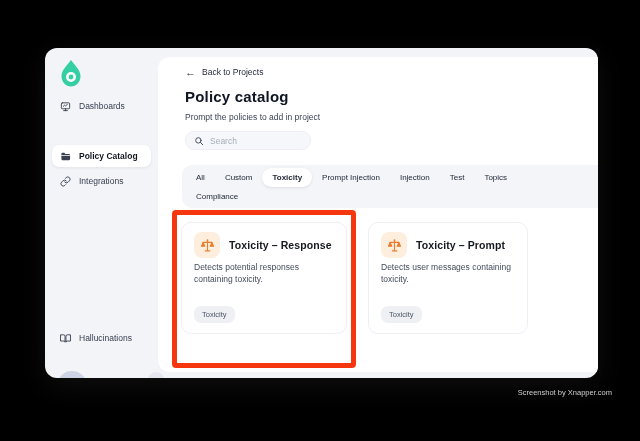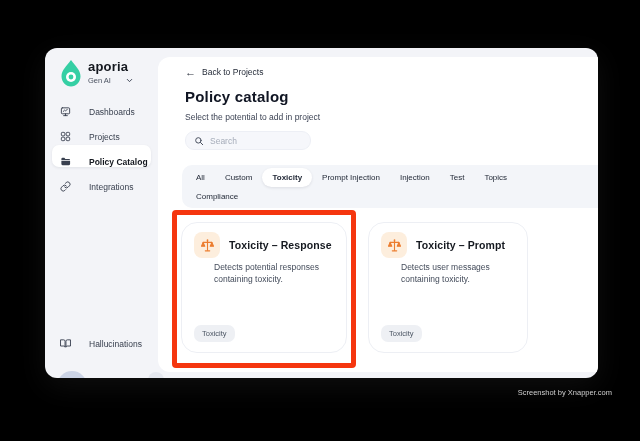--- a/index.html
+++ b/index.html
@@ -20,22 +20,22 @@
   .sidebar { position:absolute; left:0; top:0; bottom:0; width:113px; }
   .logo-row { position:absolute; left:15px; top:11px; display:flex; align-items:flex-start; }
   .logo-mark { width:22px; height:29px; }
   .brand-block { margin-left:6px; }
   .brand-name { font-size:13px; font-weight:bold; letter-spacing:.2px; color:#14181f; line-height:15px; }
   .workspace-row { display:flex; align-items:center; margin-top:2px; }
   .workspace-name { font-size:7.5px; color:#4a5160; }
   .chevron-down { margin-left:14px; color:#3c4354; display:flex; }
   .nav-item {
     position:absolute; left:7px; right:7px; height:22px;
-    display:flex; align-items:flex-end; padding-left:8px;
-    font-size:8.5px; color:#39404f; border-radius:7px; cursor:pointer;gap:10px;
+    display:flex; align-items:center; padding-left:8px;
+    font-size:8.5px; color:#39404f; border-radius:7px; cursor:pointer;
   }
   .nav-item .nv-icon { width:11px; height:11px; margin-right:8px; color:#39404f; flex:0 0 auto; }
   .nav-item.active { background:#fff; box-shadow:0 1px 3px rgba(16,24,40,.08); color:#14181f; font-weight:bold; }
   .avatar-partial { position:absolute; left:12px; top:323px; width:30px; height:30px; border-radius:50%; background:#ccd4e6; }
   .avatar-partial2 { position:absolute; left:103px; top:324px; width:16px; height:16px; border-radius:50%; background:#e4e7ee; }
   
   .main {
     position:absolute; left:113px; top:9px; right:0; bottom:6px;
     background:#fff; border-radius:12px 0 0 12px;
   }
@@ -60,33 +60,33 @@
     padding:3px 4px 0 4px;
   }
   .tab-row { display:flex; align-items:center; flex-wrap:nowrap; }
   .tab {
     padding:5px 10px; font-size:8px; color:#232a38; white-space:nowrap;
     border-radius:13px; cursor:pointer; flex:0 0 auto;
   }
   .tab.active { background:#fff; font-weight:bold; box-shadow:0 1px 3px rgba(16,24,40,.1); }
   
   .card {
-    position:absolute; top:165px; height:131px; background:#fff;
-    border:1px solid #edeff4; border-radius:16px; cursor:pointer;
+    position:absolute; top:165px; height:112px; background:#fff;
+    border:1px solid #edeff4; border-radius:10px; cursor:pointer;
   }
   .card.first { left:23px; width:166px; }
   .card.second { left:210px; width:160px; }
   .card-head { position:absolute; left:12px; top:9px; display:flex; align-items:center; }
   .card-icon {
     width:26px; height:26px; border-radius:8px; background:#fdeedd;
     display:flex; align-items:center; justify-content:center; color:var(--icon-orange,#ec7c2e);
   }
   .card-icon svg { width:15px; height:15px; }
   .card-title { margin-left:9px; font-size:10.5px; font-weight:bold; color:#14181f; letter-spacing:.1px; }
-  .card-desc { position:absolute; left:12px; top:38px; right:14px; font-size:8.5px; line-height:1.45; color:#444c5b;margin-left:20px; }
+  .card-desc { position:absolute; left:12px; top:38px; right:14px; font-size:8.5px; line-height:1.45; color:#444c5b; }
   .card-tag {
     position:absolute; left:12px; bottom:10px; padding:4px 8px;
     background:#eef0f4; border-radius:7px; font-size:7.5px; color:#4b5563;
   }
   .highlight-box {
     position:absolute; left:127px; top:162px; width:184px; height:158px;
     border:5px solid var(--highlight-red,#f5360f); border-radius:4px; z-index:20; pointer-events:none;
   }
   .watermark { position:absolute; right:28px; top:388px; font-size:7.5px; color:#cfcfcf; }
   svg { display:block; }
@@ -96,51 +96,31 @@
 
 <div class="window">
 
   <div class="sidebar">
     <div class="logo-row">
       <svg class="logo-mark" viewBox="0 0 22 29">
         <path d="M11 1C6.5 6.8 1.5 11.5 1.5 17.2 1.5 23 5.8 27.5 11 27.5s9.5-4.5 9.5-10.3C20.5 11.5 15.5 6.8 11 1z" fill="#35cfa4"></path>
         <circle cx="11" cy="18" r="5" fill="#ffffff"></circle>
         <circle cx="11" cy="18" r="2.4" fill="#35cfa4"></circle>
       </svg>
-      <div class="brand-block">
-        <div class="brand-name">aporia</div>
-        <div class="workspace-row">
-          <span class="workspace-name">Gen AI</span>
-          <span class="chevron-down">
-            <svg width="9" height="9" viewBox="0 0 24 24" fill="none" stroke="currentColor" stroke-width="2.5" stroke-linecap="round" stroke-linejoin="round">
-                <polyline points="6 9 12 15 18 9"></polyline>
-              </svg>
-          </span>
-        </div>
-      </div>
     </div>
 
     <div class="nav-item" style="top:47px">
       <svg class="nv-icon" viewBox="0 0 24 24" fill="none" stroke="currentColor" stroke-width="2" stroke-linecap="round" stroke-linejoin="round">
         <rect x="3" y="4" width="18" height="13" rx="2"></rect>
           <path d="M7 12l3-3 2 2 4-4"></path>
           <path d="M8 21h8M12 17v4"></path>
       </svg>
       <span>Dashboards</span>
     </div>
 
-    <div class="nav-item" style="top:72px">
-      <svg class="nv-icon" viewBox="0 0 24 24" fill="none" stroke="currentColor" stroke-width="2" stroke-linejoin="round">
-        <rect x="3" y="3" width="7.5" height="7.5" rx="2"></rect>
-          <rect x="13.5" y="3" width="7.5" height="7.5" rx="2"></rect>
-          <rect x="3" y="13.5" width="7.5" height="7.5" rx="2"></rect>
-          <rect x="13.5" y="13.5" width="7.5" height="7.5" rx="2"></rect>
-      </svg>
-      <span>Projects</span>
-    </div>
 
     <div class="nav-item active" style="top:97px">
       <svg class="nv-icon" viewBox="0 0 24 24" fill="currentColor">
         <path d="M3 6.5A2.5 2.5 0 015.5 4h4l2.2 2.3h7.8A2.5 2.5 0 0122 8.8v.7H3z"></path>
         <path d="M3 11h19v6.5a2.5 2.5 0 01-2.5 2.5h-14A2.5 2.5 0 013 17.5z"></path>
       </svg>
       <span>Policy Catalog</span>
     </div>
 
     <div class="nav-item" style="top:122px">
@@ -164,21 +144,21 @@
   </div>
 
   <div class="main">
 
     <div class="back-link">
       <span class="back-arrow">←</span>
       <span>Back to Projects</span>
     </div>
 
     <div class="page-title">Policy catalog</div>
-    <div class="page-subtitle">Select the potential to add in project</div>
+    <div class="page-subtitle">Prompt the policies to add in project</div>
 
     <div class="search-box">
       <svg viewBox="0 0 24 24" fill="none" stroke="currentColor" stroke-width="2.4" stroke-linecap="round">
         <circle cx="10.5" cy="10.5" r="6.5"></circle>
           <path d="M15.5 15.5L21 21"></path>
       </svg>
       <input type="text" placeholder="Search" style="">
     </div>
 
     <div class="tab-bar">

